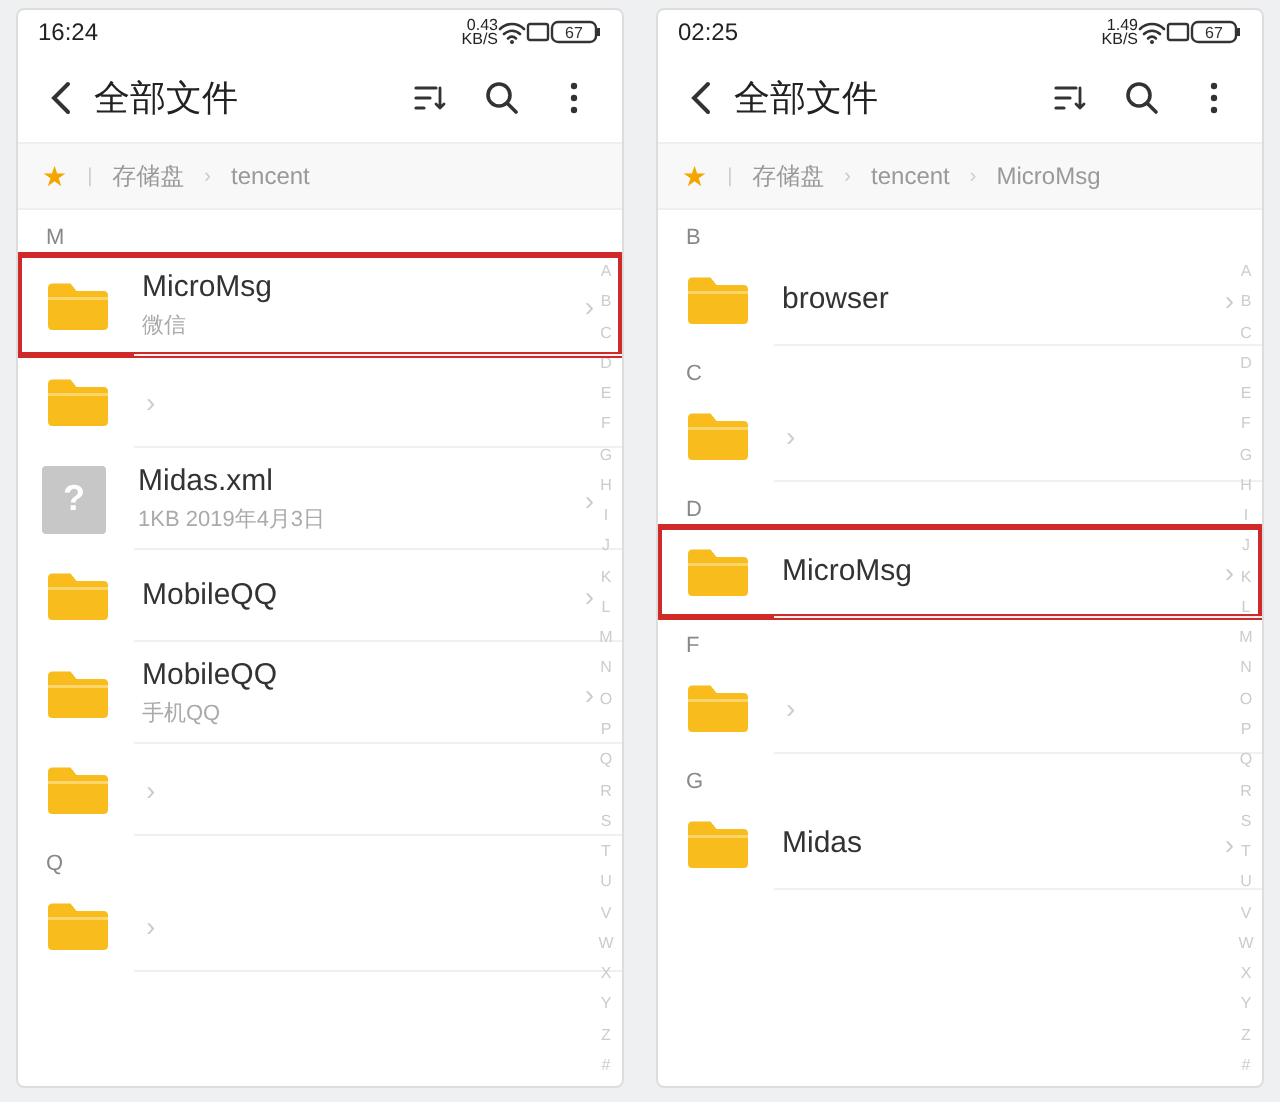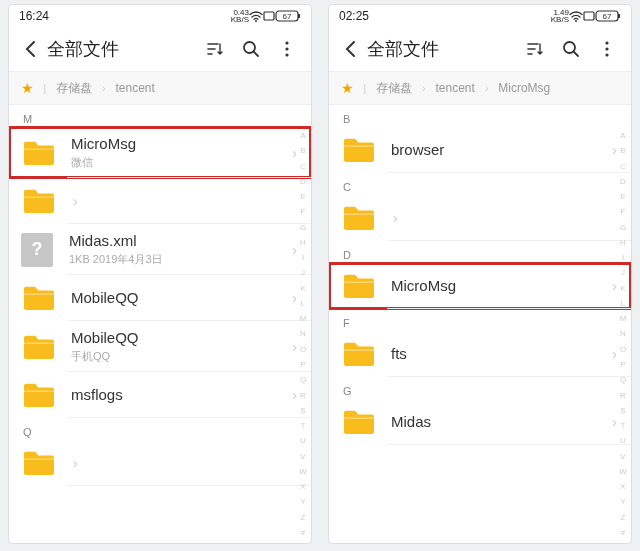--- a/index.html
+++ b/index.html
@@ -233,23 +233,20 @@
           <div class="row-title">MobileQQ</div>
           <div class="row-sub">手机QQ</div>
         </span>
         <span class="chev">›</span>
       </div>
       <div class="row">
         <span class="icon-folder"><svg viewBox="0 0 48 40" width="36" height="30">
             <path class="folder-svg" d="M4 8c0-2 1-3 3-3h12l4 5h18c2 0 3 1 3 3v20c0 2-1 3-3 3H7c-2 0-3-1-3-3V8z"></path>
             <path fill="#fcd66b" d="M4 14h40v2H4z"></path>
           </svg></span>
-        <span class="row-text">
-          <div class="row-title">msflogs</div>
-        </span>
         <span class="chev">›</span>
       </div>
       <div class="section-label">Q</div>
       <div class="row">
         <span class="icon-folder"><svg viewBox="0 0 48 40" width="36" height="30">
             <path class="folder-svg" d="M4 8c0-2 1-3 3-3h12l4 5h18c2 0 3 1 3 3v20c0 2-1 3-3 3H7c-2 0-3-1-3-3V8z"></path>
             <path fill="#fcd66b" d="M4 14h40v2H4z"></path>
           </svg></span>
         <span class="chev">›</span>
       </div>
@@ -377,23 +374,20 @@
           <div class="row-title">MicroMsg</div>
         </span>
         <span class="chev">›</span>
       </div>
       <div class="section-label">F</div>
       <div class="row">
         <span class="icon-folder"><svg viewBox="0 0 48 40" width="36" height="30">
             <path class="folder-svg" d="M4 8c0-2 1-3 3-3h12l4 5h18c2 0 3 1 3 3v20c0 2-1 3-3 3H7c-2 0-3-1-3-3V8z"></path>
             <path fill="#fcd66b" d="M4 14h40v2H4z"></path>
           </svg></span>
-        <span class="row-text">
-          <div class="row-title">fts</div>
-        </span>
         <span class="chev">›</span>
       </div>
       <div class="section-label">G</div>
       <div class="row">
         <span class="icon-folder"><svg viewBox="0 0 48 40" width="36" height="30">
             <path class="folder-svg" d="M4 8c0-2 1-3 3-3h12l4 5h18c2 0 3 1 3 3v20c0 2-1 3-3 3H7c-2 0-3-1-3-3V8z"></path>
             <path fill="#fcd66b" d="M4 14h40v2H4z"></path>
           </svg></span>
         <span class="row-text">
           <div class="row-title">Midas</div>

